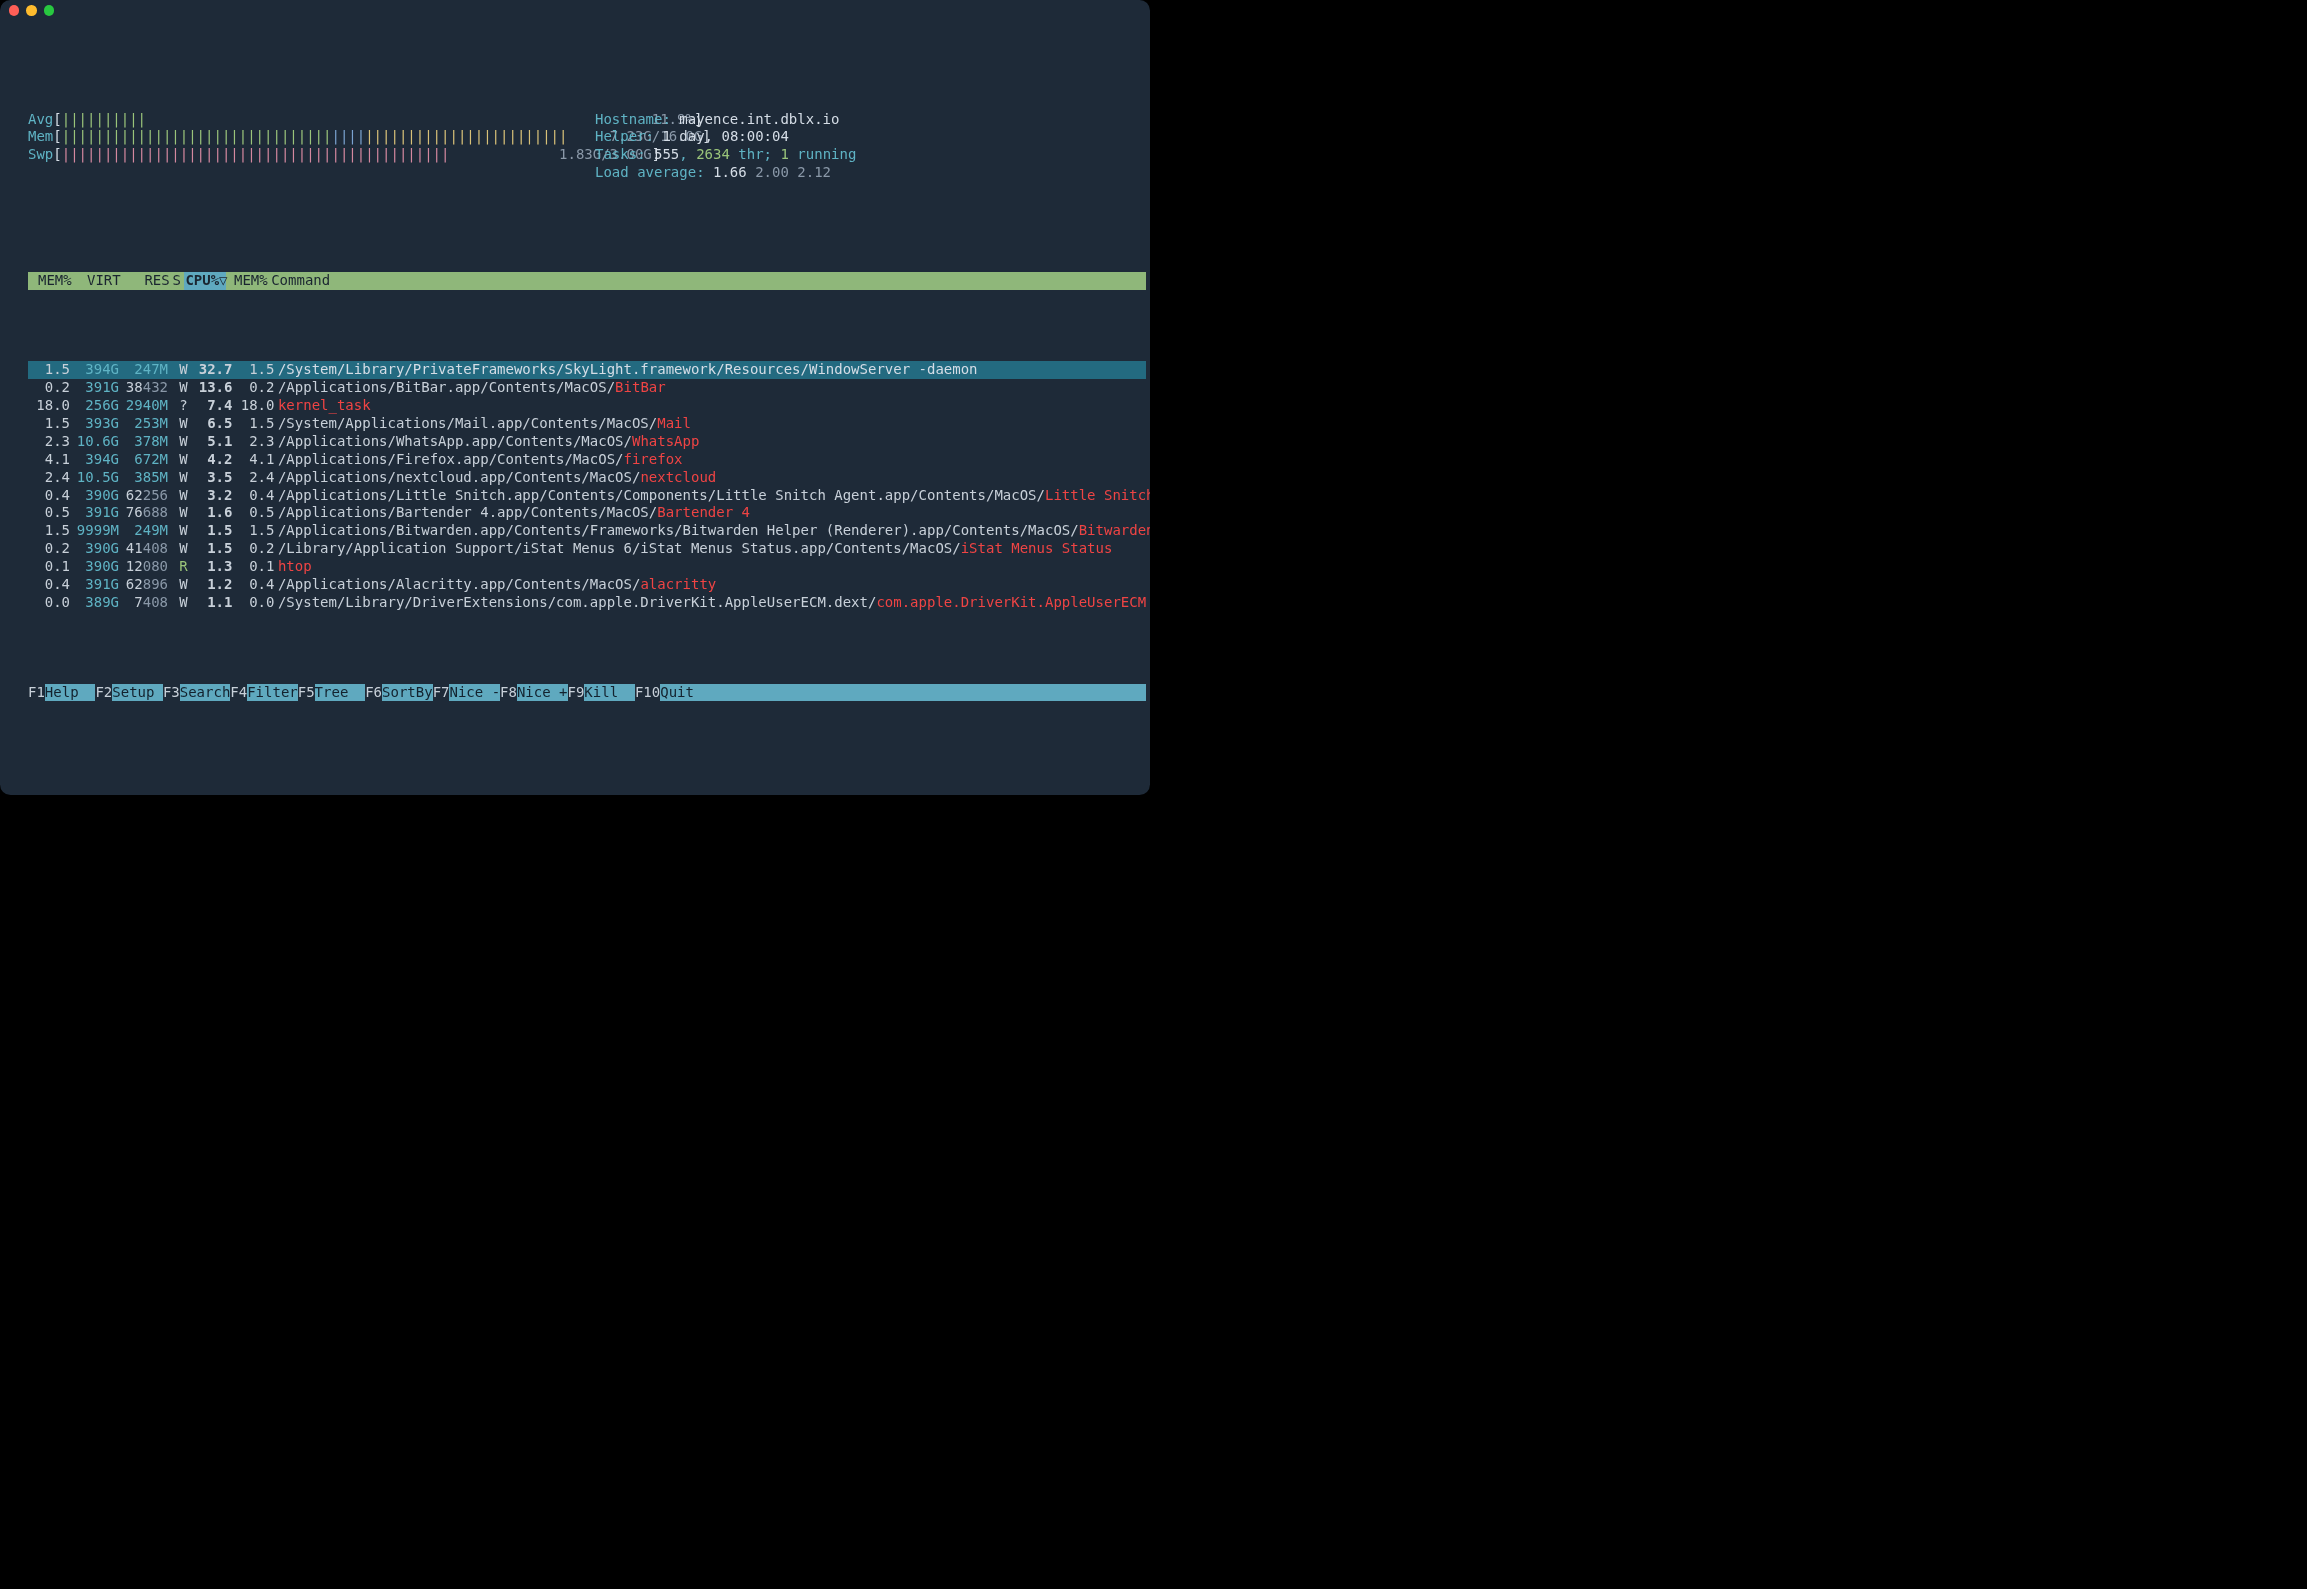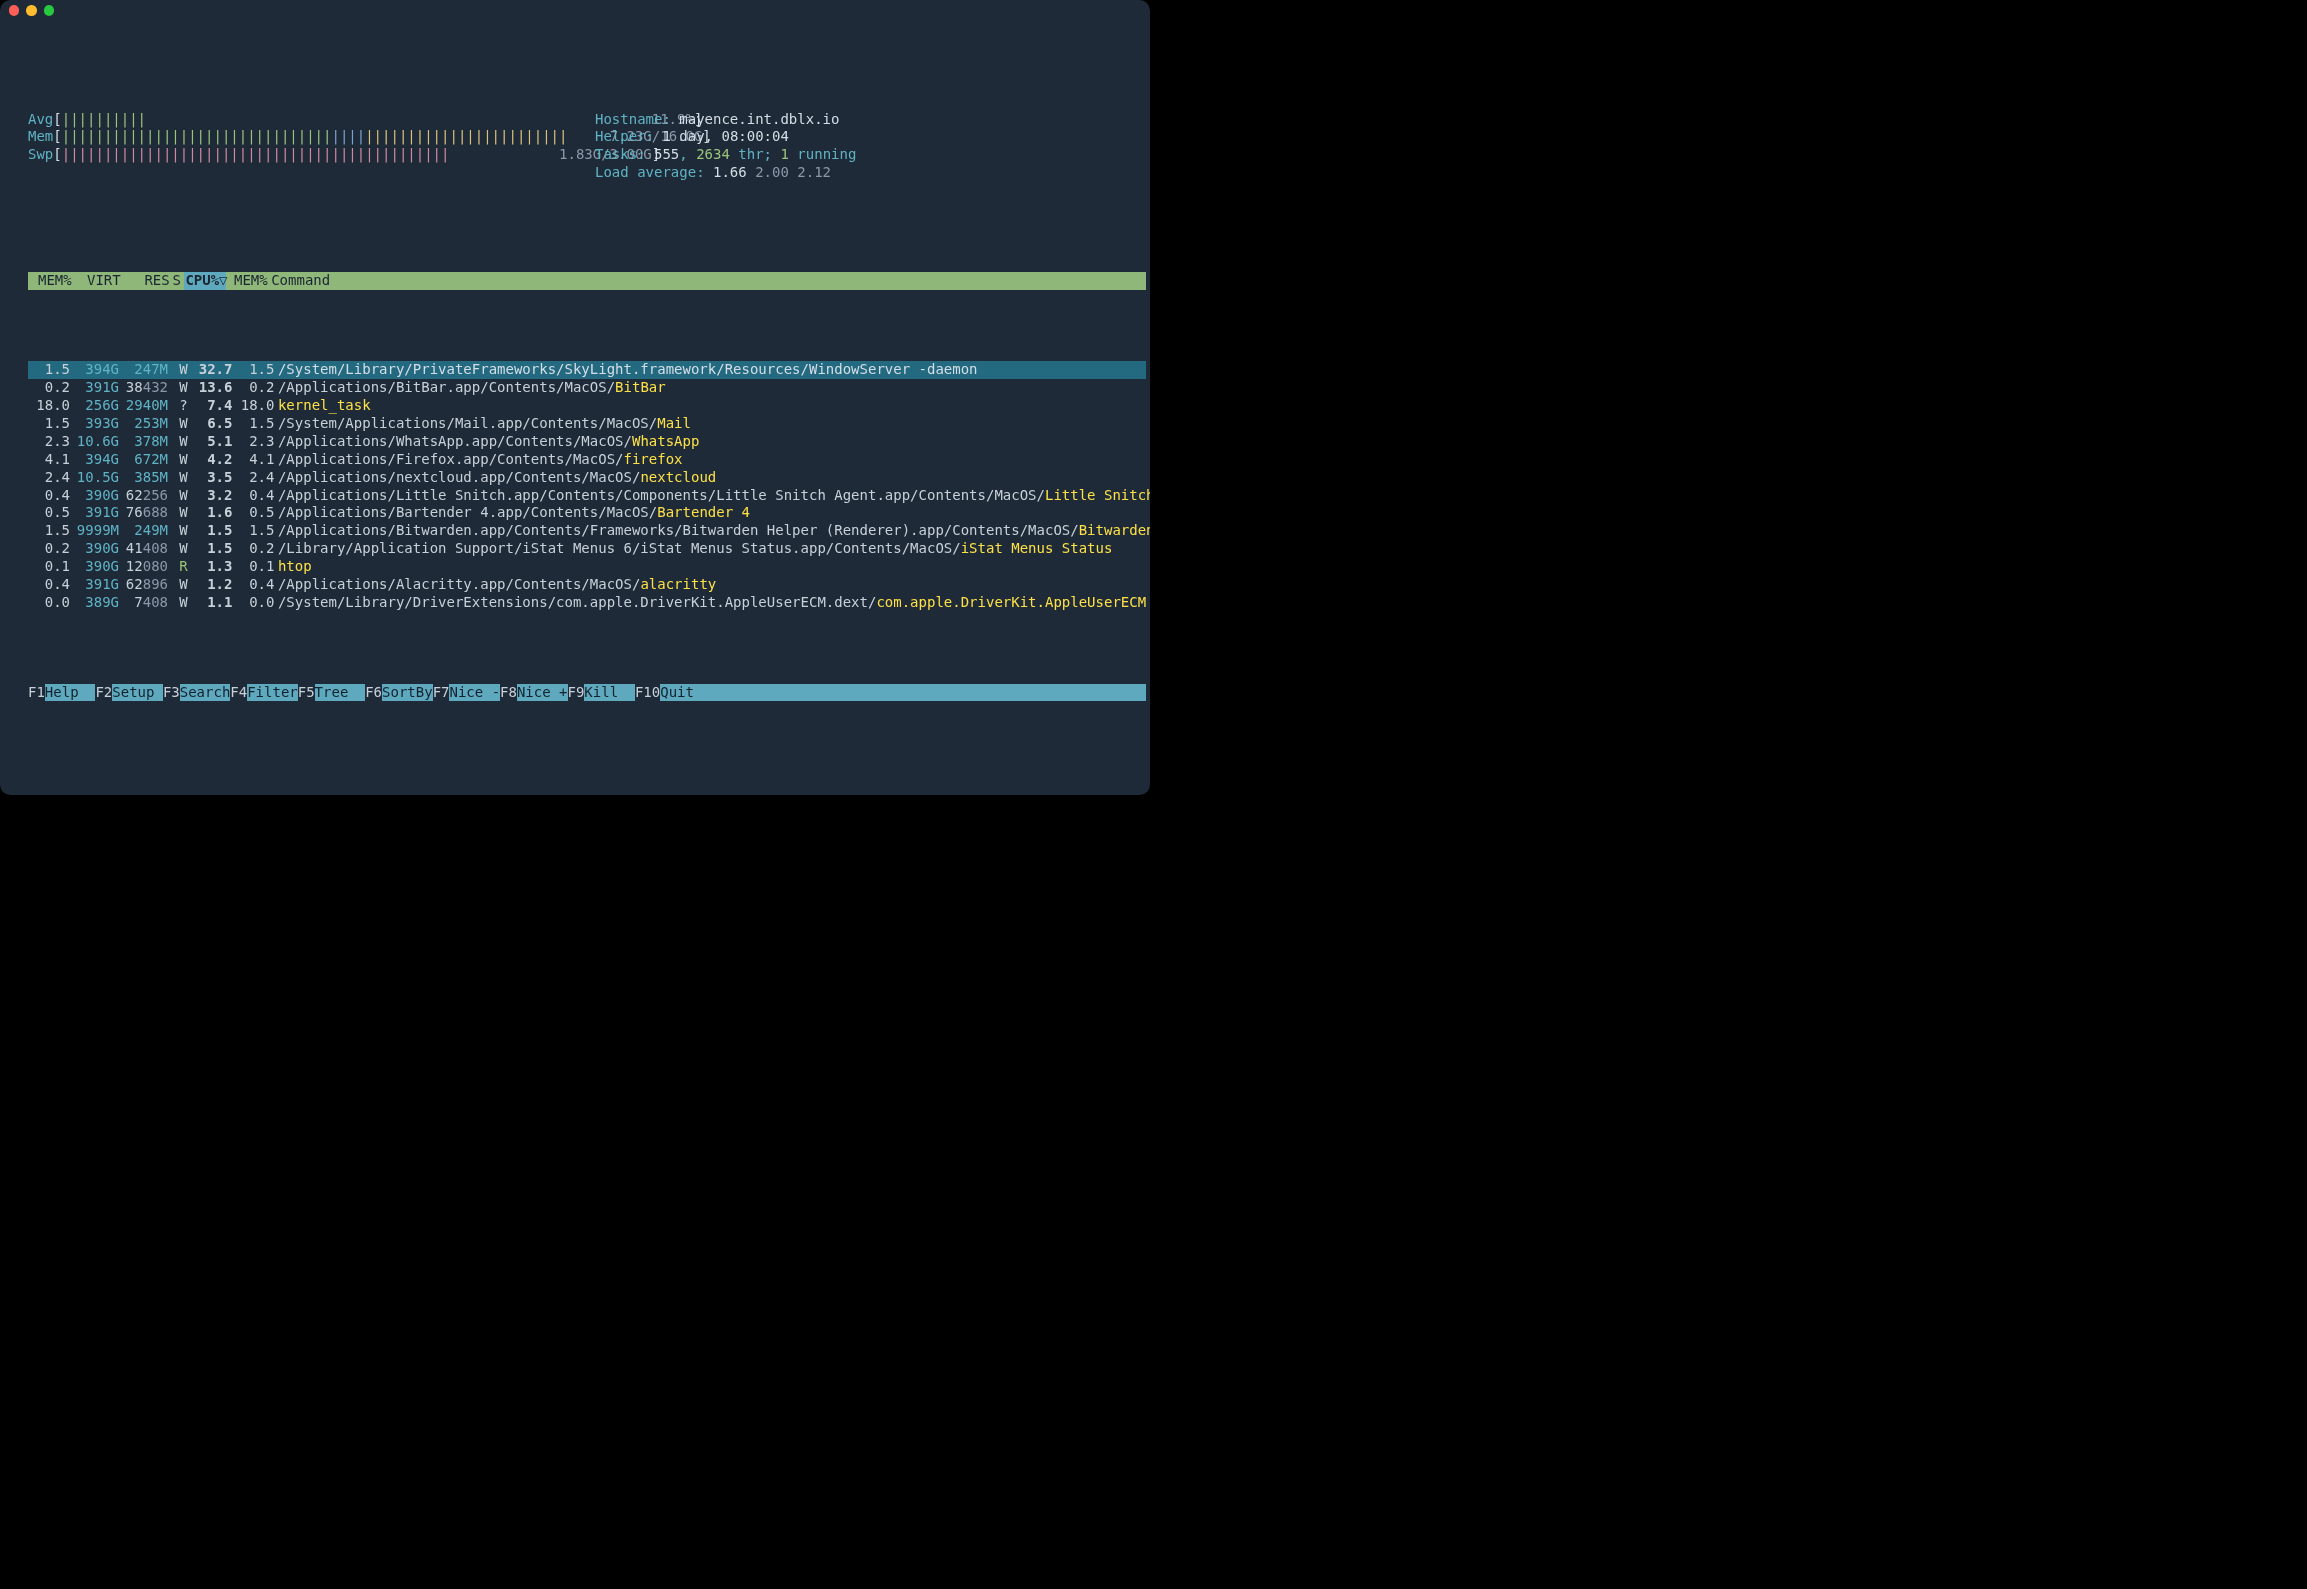--- a/index.html
+++ b/index.html
@@ -39,21 +39,21 @@
   }
 
   .c-cyan   { color: #5fb3c4; }
   .c-green  { color: #9ac47a; }
   .c-yellow { color: #d8c178; }
   .c-pink   { color: #d4889f; }
   .c-blue   { color: #7aa3d0; }
   .c-gray   { color: #8a98a8; }
   .c-white  { color: #d5dde6; }
   .c-base   { color: #c8d0d9; }
-  .c-exec   { color: #fde047; }
+  .c-exec   { color: #ef4444; }
 
   .bar-pipe { letter-spacing: 0px; }
 
   .hdr-row {
     background: #8fb77a;
     color: #1a2530;
     display: flex;
     padding: 0 1.7px;
   }
   .hdr-cpu {

